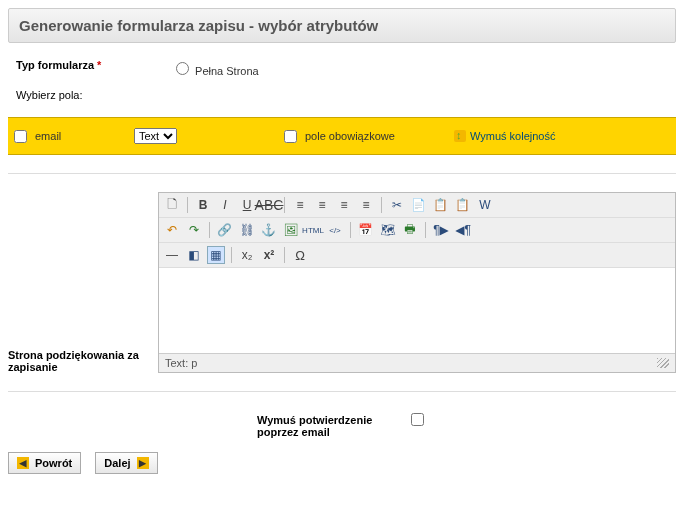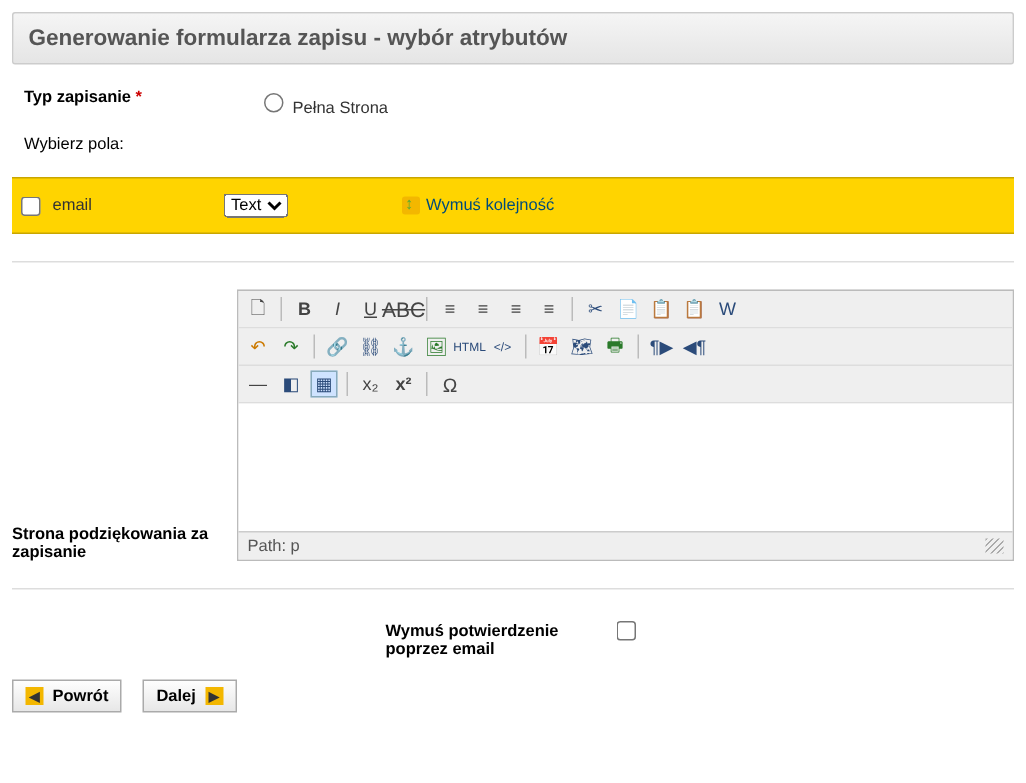--- a/index.html
+++ b/index.html
@@ -30,22 +30,22 @@
   .yellow-row {
     background: #ffd400;
     border-top: 1px solid #c9a600;
     border-bottom: 1px solid #c9a600;
     display: flex;
     align-items: center;
     padding: 10px 6px;
     margin: 0 8px 0 8px;
   }
   .yellow-cell { display: flex; align-items: center; gap: 4px; }
-  .yellow-cell.email { width: 135px; }
-  .yellow-cell.type { width: 119px; }
+  .yellow-cell.email { width: 120px; }
+  .yellow-cell.type { width: 150px; }
   .yellow-cell.mand { width: 170px; }
   .yellow-cell.reorder { color: #004b7a; cursor: pointer; }
   .yellow-row input[type="checkbox"] { margin: 0 4px 0 0; }
   select { font-size: 11px; }
   .divider { border-top: 1px solid #ddd; margin: 18px 8px; }
   .editor-row { display: flex; padding: 0 8px; align-items: flex-end; }
   .editor-label { width: 150px; font-weight: bold; padding-top: 4px; color:#000;}
   .editor-box {
     flex: 1;
     border: 1px solid #bbb;
@@ -135,21 +135,21 @@
 </head>
 <body>
 
 <div class="header-bar">
   <span>Generowanie formularza zapisu - wybór atrybutów</span>
 </div>
 
 <div class="form-area">
   <div class="row">
     <div class="label-col">
-      <span>Typ zapisanie</span>
+      <span>Typ formularza</span>
       <span class="req">*</span>
     </div>
     <div class="radio-col">
       <label>
         <input type="radio" name="ft" style="">
         <span>Pełna Strona</span>
       </label>
     </div>
   </div>
 
@@ -158,20 +158,24 @@
 
 <div class="yellow-row">
   <div class="yellow-cell email">
     <input type="checkbox" style="">
     <span>email</span>
   </div>
   <div class="yellow-cell type">
     <select>
       <option>Text</option>
     </select>
+  </div>
+  <div class="yellow-cell mand">
+    <input type="checkbox" style="">
+    <span>pole obowiązkowe</span>
   </div>
   <div class="yellow-cell reorder">
     <span class="reorder-ic"></span>
     <span>Wymuś kolejność</span>
   </div>
 </div>
 
 <div class="divider"></div>
 
 <div class="editor-row">
@@ -224,21 +228,21 @@
       <span class="tb-sep"></span>
       <button class="tb-btn plain" style="font-weight:normal">x₂</button>
       <button class="tb-btn plain" style="font-weight:bold">x²</button>
       <span class="tb-sep"></span>
       <button class="tb-btn plain" style="font-size:13px">Ω</button>
     </div>
 
     <div class="editor-content"></div>
 
     <div class="editor-status">
-      <span>Path: p</span>
+      <span>Text: p</span>
       <span class="resize-handle"></span>
     </div>
   </div>
 </div>
 
 <div class="divider"></div>
 
 <div class="confirm-row">
   <div class="editor-label">Wymuś potwierdzenie poprzez email</div>
   <div><input type="checkbox" style=""></div>

